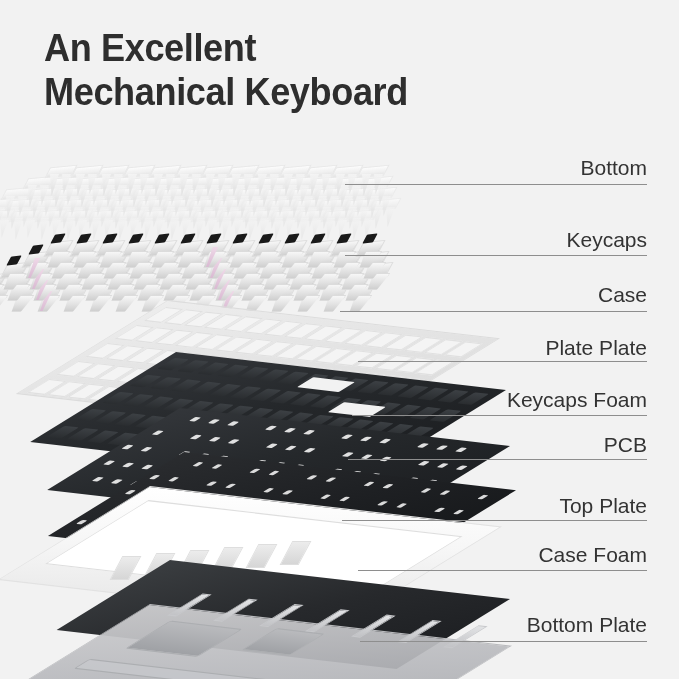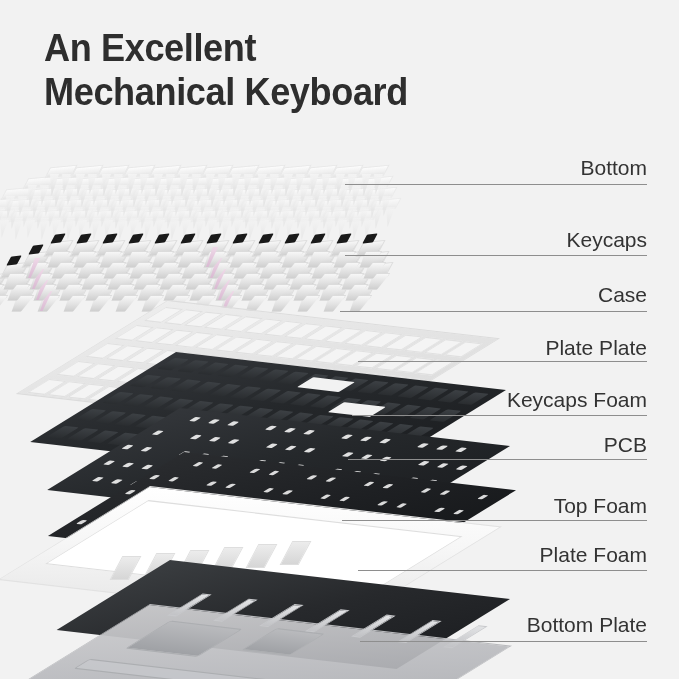--- a/index.html
+++ b/index.html
@@ -964,25 +964,25 @@
       <div class="leader" style="top: 361px; left: 358px; width: 289px; background: rgb(142, 142, 142);"></div>
       <div class="label-row" style="top: 388px;">
         <span class="label-text" style="color: rgb(51, 51, 51);">Keycaps Foam</span>
       </div>
       <div class="leader" style="top: 415px; left: 352px; width: 295px; background: rgb(142, 142, 142);"></div>
       <div class="label-row" style="top: 433px;">
         <span class="label-text" style="color: rgb(51, 51, 51);">PCB</span>
       </div>
       <div class="leader" style="top: 459px; left: 348px; width: 299px; background: rgb(142, 142, 142);"></div>
       <div class="label-row" style="top: 494px;">
-        <span class="label-text" style="color: rgb(51, 51, 51);">Top Foam</span>
+        <span class="label-text" style="color: rgb(51, 51, 51);">Top Plate</span>
       </div>
       <div class="leader" style="top: 520px; left: 342px; width: 305px; background: rgb(142, 142, 142);"></div>
       <div class="label-row" style="top: 543px;">
-        <span class="label-text" style="color: rgb(51, 51, 51);">Plate Foam</span>
+        <span class="label-text" style="color: rgb(51, 51, 51);">Case Foam</span>
       </div>
       <div class="leader" style="top: 570px; left: 358px; width: 289px; background: rgb(142, 142, 142);"></div>
       <div class="label-row" style="top: 613px;">
         <span class="label-text" style="color: rgb(51, 51, 51);">Bottom Plate</span>
       </div>
       <div class="leader" style="top: 641px; left: 360px; width: 287px; background: rgb(142, 142, 142);"></div>
     </div>
 
 </div>
 

